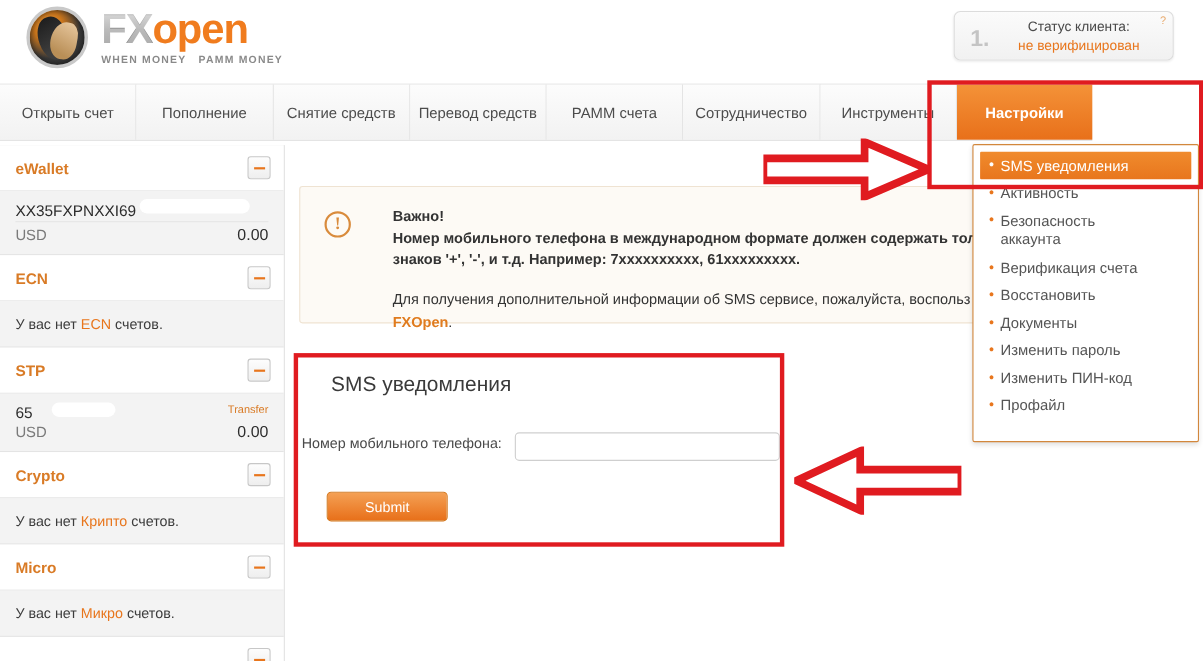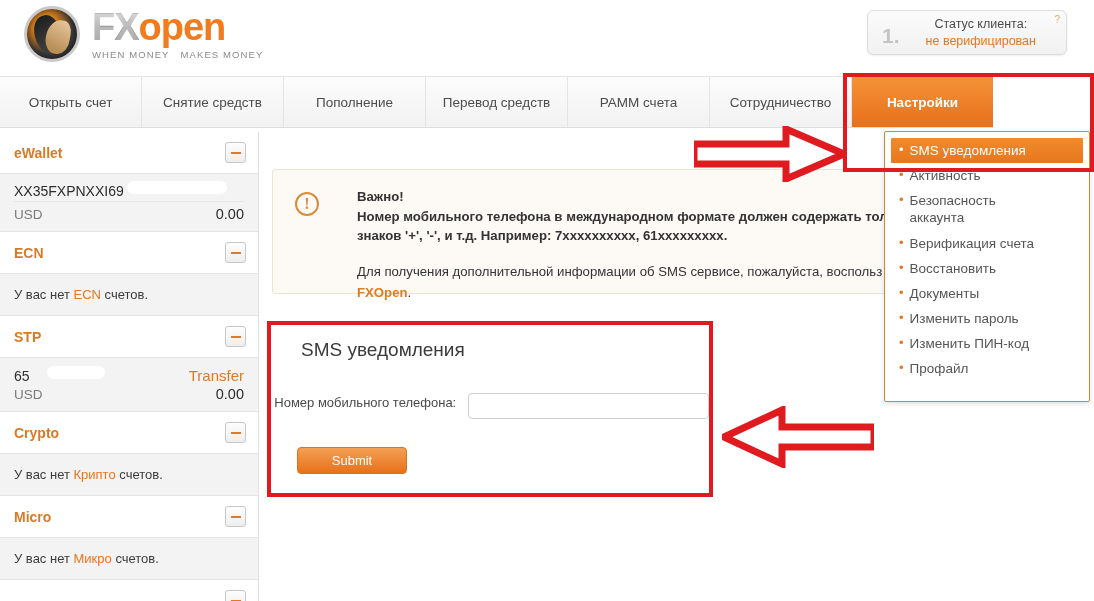--- a/index.html
+++ b/index.html
@@ -43,21 +43,21 @@
   .wordmark { display: flex; flex-direction: column; line-height: 1; }
   .wm-top { font-size: 38px; font-weight: bold; letter-spacing: -1px; }
   .wm-fx {
     background: linear-gradient(180deg,#cfcfcf 0%, #8d8d8d 50%, #6c6c6c 100%);
     -webkit-background-clip: text; background-clip: text; color: transparent;
     text-shadow: 0 1px 0 rgba(255,255,255,.4);
   }
   .wm-open { color: #f07c1e; }
   .wm-sub {
     margin-top: 4px; font-size: 9.5px; letter-spacing: 1.1px;
-    color: #8a8a8a; font-weight: normal; display: flex; gap: 11px;
+    color: #8a8a8a; font-weight: bold; display: flex; gap: 11px;
   }
   .wm-sub i { font-style: normal; }
 
   .status-box {
     position: absolute; right: 27px; top: 10px;
     width: 200px; height: 45px;
     background: linear-gradient(180deg,#fbfbfb 0%, #f1f1f1 100%);
     border: 1px solid #dcdcdc; border-radius: 6px;
     box-shadow: 0 1px 2px rgba(0,0,0,.07);
     display: flex; align-items: center;
@@ -112,28 +112,28 @@
     cursor: pointer;
   }
   .acc-toggle span { display:block; width: 10px; height: 2px; background: #e8761d; }
   .acc-body {
     background: #f3f3f3; border-bottom: 1px solid #e4e4e4;
     padding: 0 14px;
   }
   .acc-empty { font-size: 13px; color: #3c3c3c; padding: 13px 0; }
   .acc-empty em { font-style: normal; color: #e8761d; }
   .acc-row {
-    display: flex; align-items: center; justify-content: space-between;
+    display: flex; align-items: flex-start; justify-content: space-between;
     padding: 9px 0 2px 0; font-size: 14px; color: #2d2d2d;
     position: relative;
   }
   .acc-row.sep { border-top: 1px solid #e6e6e6; padding-top: 4px; padding-bottom: 9px; }
   .acc-cur { font-size: 13.5px; color: #7a7a7a; }
   .acc-amt { font-size: 14.5px; color: #2d2d2d; }
-  .acc-transfer { font-size: 15px; color: #d97b26; cursor: pointer; }
+  .acc-transfer { font-size: 10px; color: #d97b26; cursor: pointer; }
   .redact {
     position: absolute; background: #ffffff; border-radius: 9px; height: 13px;
   }
 
   
   .main { position: absolute; left: 259px; top: 129px; width: 835px; height: 472px; background: #fff; }
 
   .notice {
     position: absolute; left: 13px; top: 40px; width: 803px; height: 125px;
     background: #fdfaf5; border: 1px solid #efe3d2; border-radius: 3px;
@@ -211,42 +211,43 @@
 
   <div class="header">
     <div class="logo-wrap">
       <div class="logo-orb"></div>
       <div class="wordmark">
         <div class="wm-top">
           <span class="wm-fx">FX</span><span class="wm-open">open</span>
         </div>
         <div class="wm-sub">
           <i>WHEN MONEY</i>
-          <i>MAKES MONEY</i>
+          <i>PAMM MONEY</i>
         </div>
       </div>
     </div>
 
     <div class="status-box">
       <div class="status-num">1.</div>
       <div class="status-text">
         <div class="status-label">Статус клиента:</div>
         <div class="status-value">не верифицирован</div>
       </div>
       <div class="status-help">?</div>
     </div>
   </div>
 
   <div class="nav">
     <div class="nav-item">Открыть счет</div>
+    <div class="nav-item">Пополнение</div>
     <div class="nav-item">Снятие средств</div>
-    <div class="nav-item">Пополнение</div>
     <div class="nav-item">Перевод средств</div>
     <div class="nav-item">PAMM счета</div>
     <div class="nav-item">Сотрудничество</div>
+    <div class="nav-item">Инструменты</div>
     <div class="nav-item active">Настройки</div>
   </div>
 
   <div class="sidebar">
 
     <div class="acc-head">
       <div class="acc-title">eWallet</div>
       <div class="acc-toggle">
           <span></span>
         </div>

